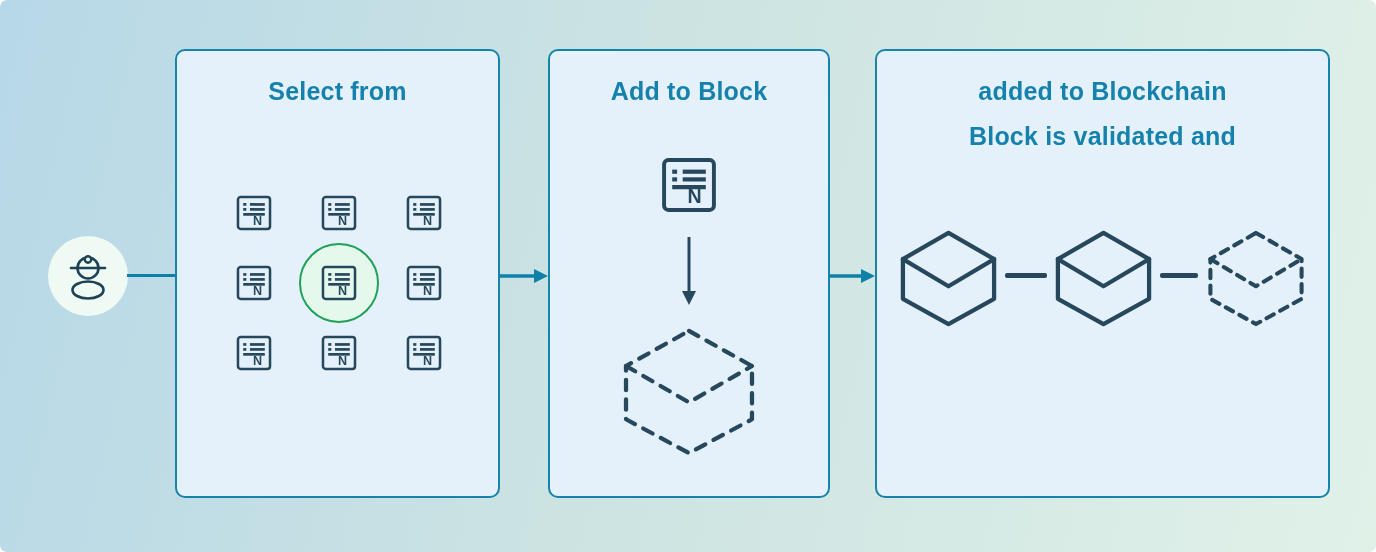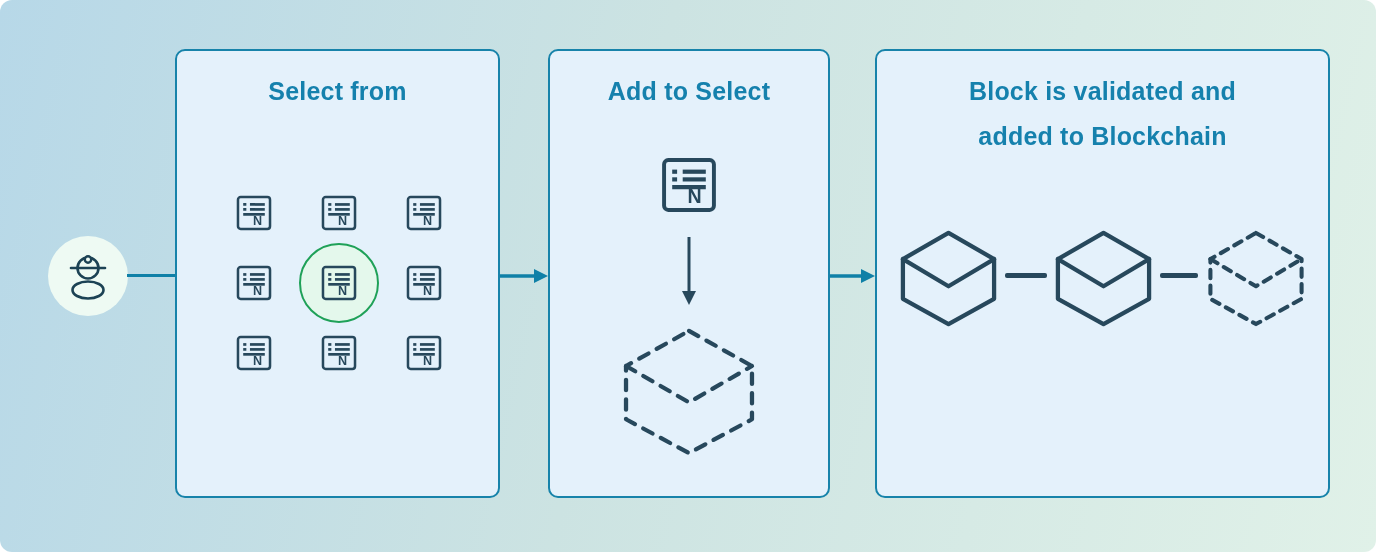--- a/index.html
+++ b/index.html
@@ -1,20 +1,20 @@
 <!DOCTYPE html>
 <html><head>
 <meta charset="utf-8">
 <style>
   html,body{margin:0;padding:0;background:#ffffff;}
   body{font-family:"Liberation Sans",sans-serif;}
   .canvas{
     position:relative;
     width:1376px;height:552px;
-    border-radius:12px;
+    border-radius:7px;
     background:linear-gradient(103deg,#B7D8E8 0%,#CCE3E2 45%,#E0F1E8 100%);
     overflow:hidden;
   }
   .panel{
     position:absolute;top:49px;height:449px;
     background:#E4F1FB;
     border:2px solid #1783AA;
     border-radius:10px;
     box-sizing:border-box;
   }
@@ -214,21 +214,21 @@
           <line x1="8" y1="21.5" x2="32" y2="21.5" class="stroke-dark" stroke-width="3"></line>
           <text x="24" y="33" font-size="14" text-anchor="middle" class="tx-text">N</text>
         </svg>
       </div>
 
     </div>
   </section>
 
   <section class="panel panel-2">
     <div class="panel-title">
-      <div>Add to Select</div>
+      <div>Add to Block</div>
     </div>
 
     <svg class="p2-icon" width="56" height="56" viewBox="0 0 40 40">
       <rect x="2.2" y="2.2" width="35.6" height="35.6" rx="3" class="stroke-dark" stroke-width="2.8"></rect>
       <line x1="8" y1="10.5" x2="11.5" y2="10.5" class="stroke-dark" stroke-width="3"></line>
         <line x1="15.5" y1="10.5" x2="32" y2="10.5" class="stroke-dark" stroke-width="3"></line>
       <line x1="8" y1="16" x2="11.5" y2="16" class="stroke-dark" stroke-width="3"></line>
         <line x1="15.5" y1="16" x2="32" y2="16" class="stroke-dark" stroke-width="3"></line>
       <line x1="8" y1="21.5" x2="32" y2="21.5" class="stroke-dark" stroke-width="3"></line>
       <text x="24" y="33" font-size="14" text-anchor="middle" class="tx-text">N</text>
@@ -240,22 +240,22 @@
     </svg>
 
     <svg class="p2-cube" width="134" height="130" viewBox="0 0 100 100" preserveAspectRatio="none">
       <path d="M50 3 L97 30 L97 71 L50 97 L3 71 L3 30 Z" class="stroke-dark" stroke-width="3.2" stroke-linejoin="round" stroke-linecap="round" stroke-dasharray="8 7"></path>
       <path d="M3 30 L50 58 L97 30" class="stroke-dark" stroke-width="3.2" stroke-linejoin="round" stroke-linecap="round" stroke-dasharray="8 7"></path>
     </svg>
   </section>
 
   <section class="panel panel-3">
     <div class="panel-title">
+      <div>added to Blockchain</div>
       <div>Block is validated and</div>
-      <div>added to Blockchain</div>
     </div>
 
     <div class="chain-row">
       <svg width="97" height="97" viewBox="0 0 100 100">
         <path d="M50 3 L97 30 L97 71 L50 97 L3 71 L3 30 Z" class="stroke-dark" stroke-width="4.4" stroke-linejoin="round" stroke-linecap="round"></path>
         <path d="M3 30 L50 58 L97 30" class="stroke-dark" stroke-width="4.4" stroke-linejoin="round" stroke-linecap="round"></path>
       </svg>
 
       <div class="chain-link"></div>
 

